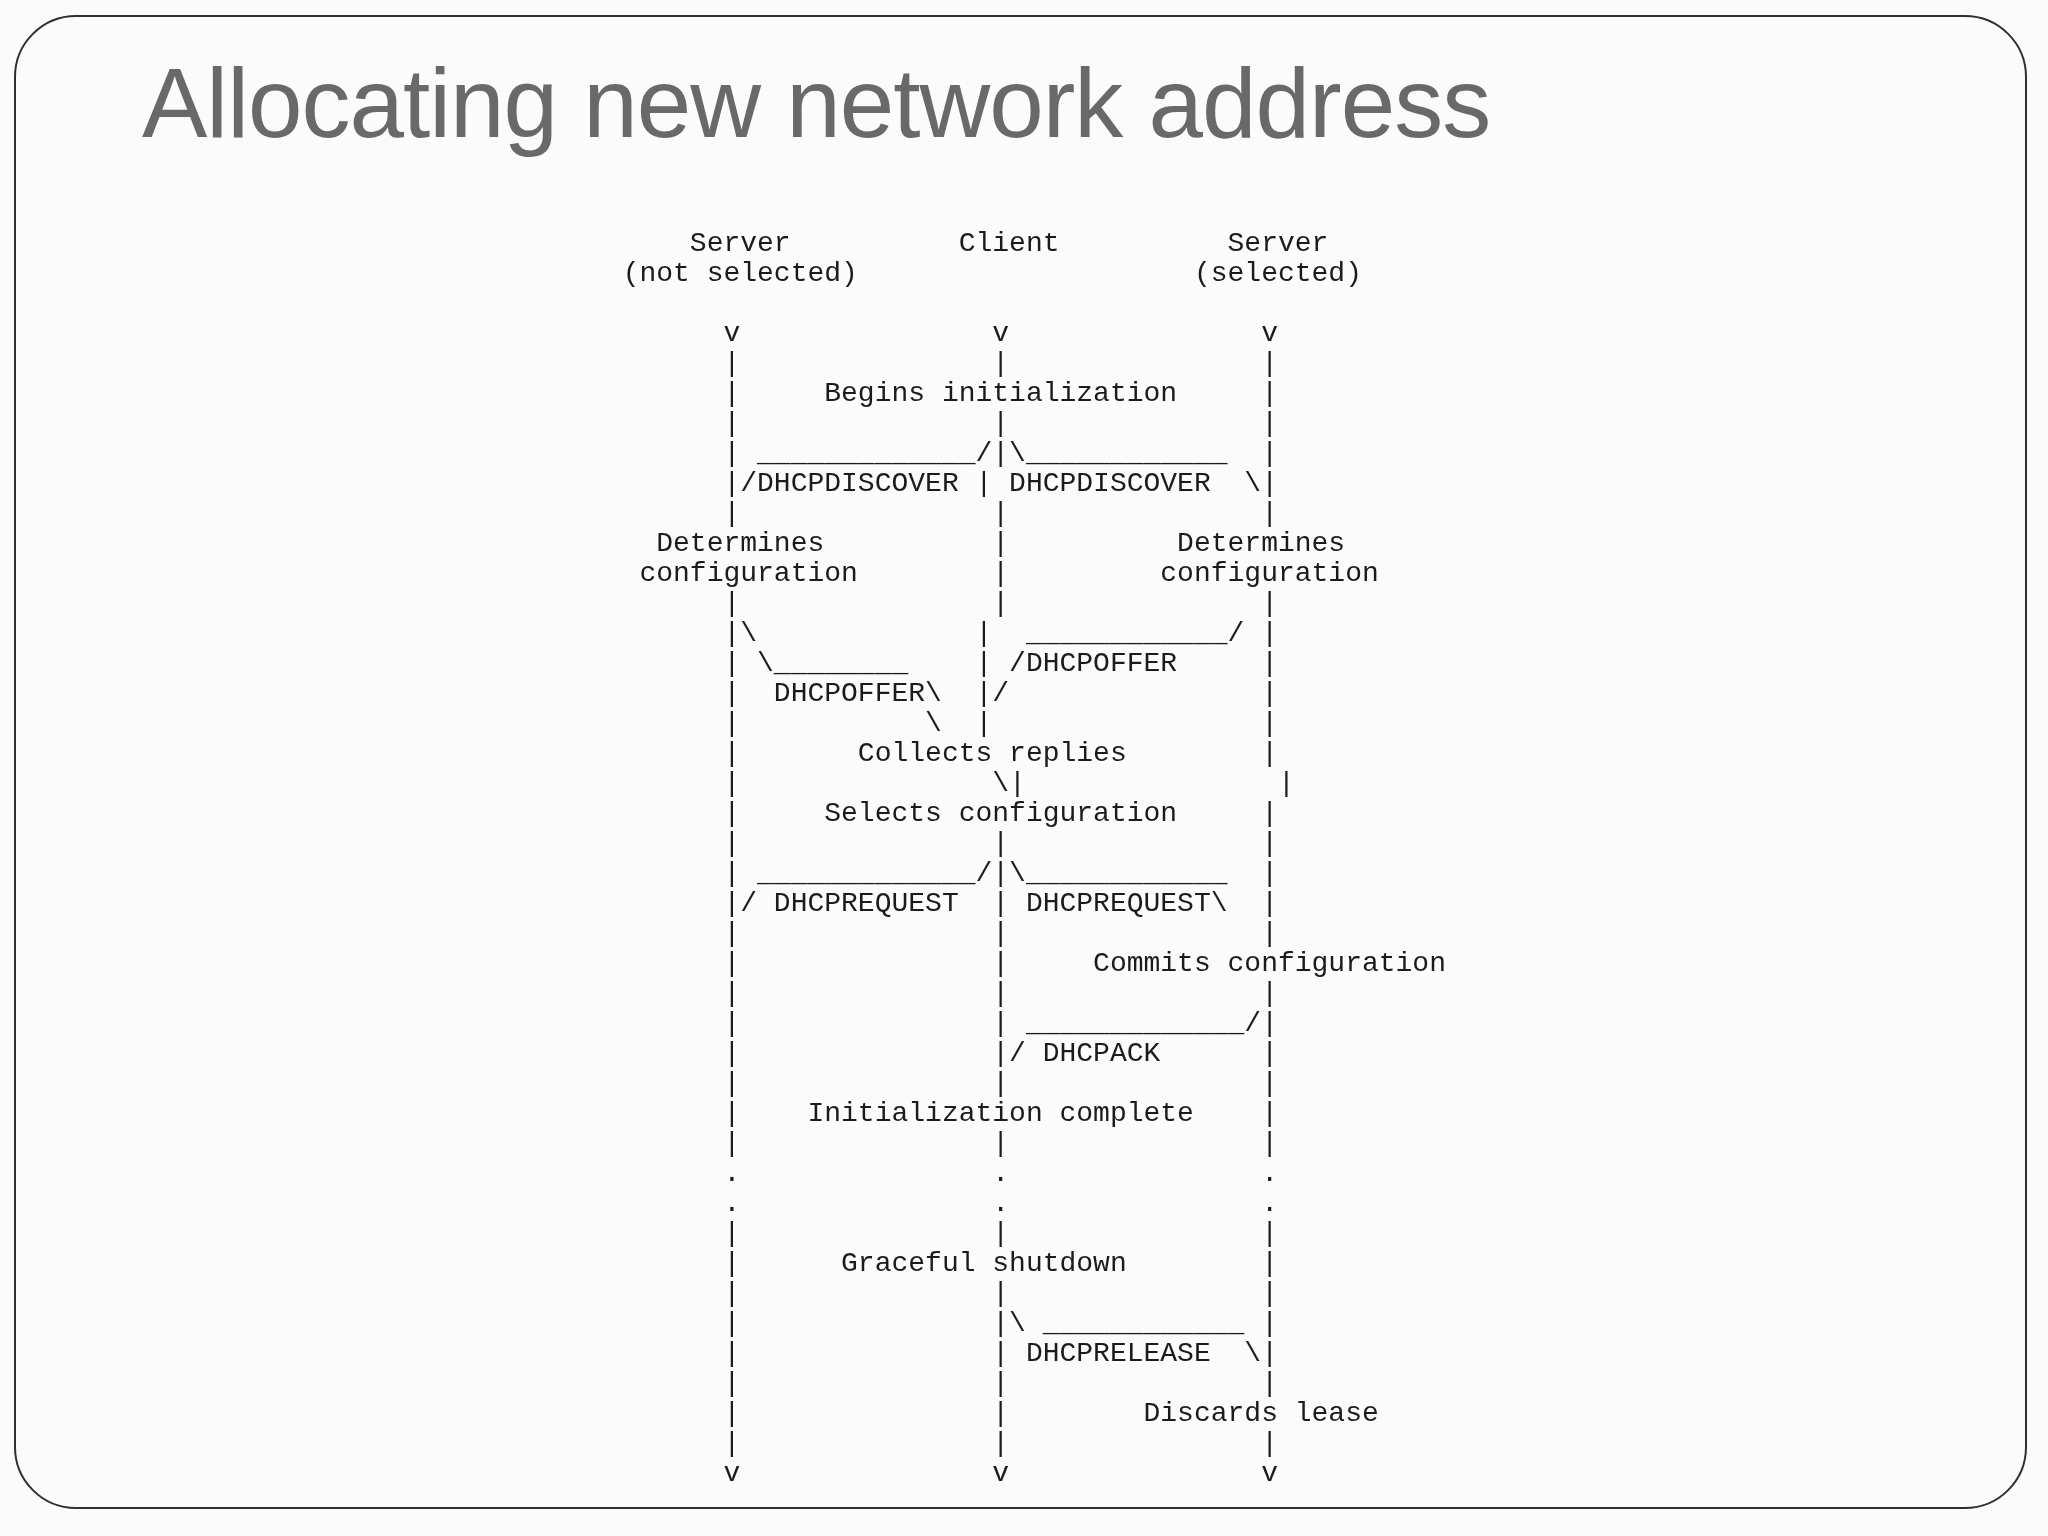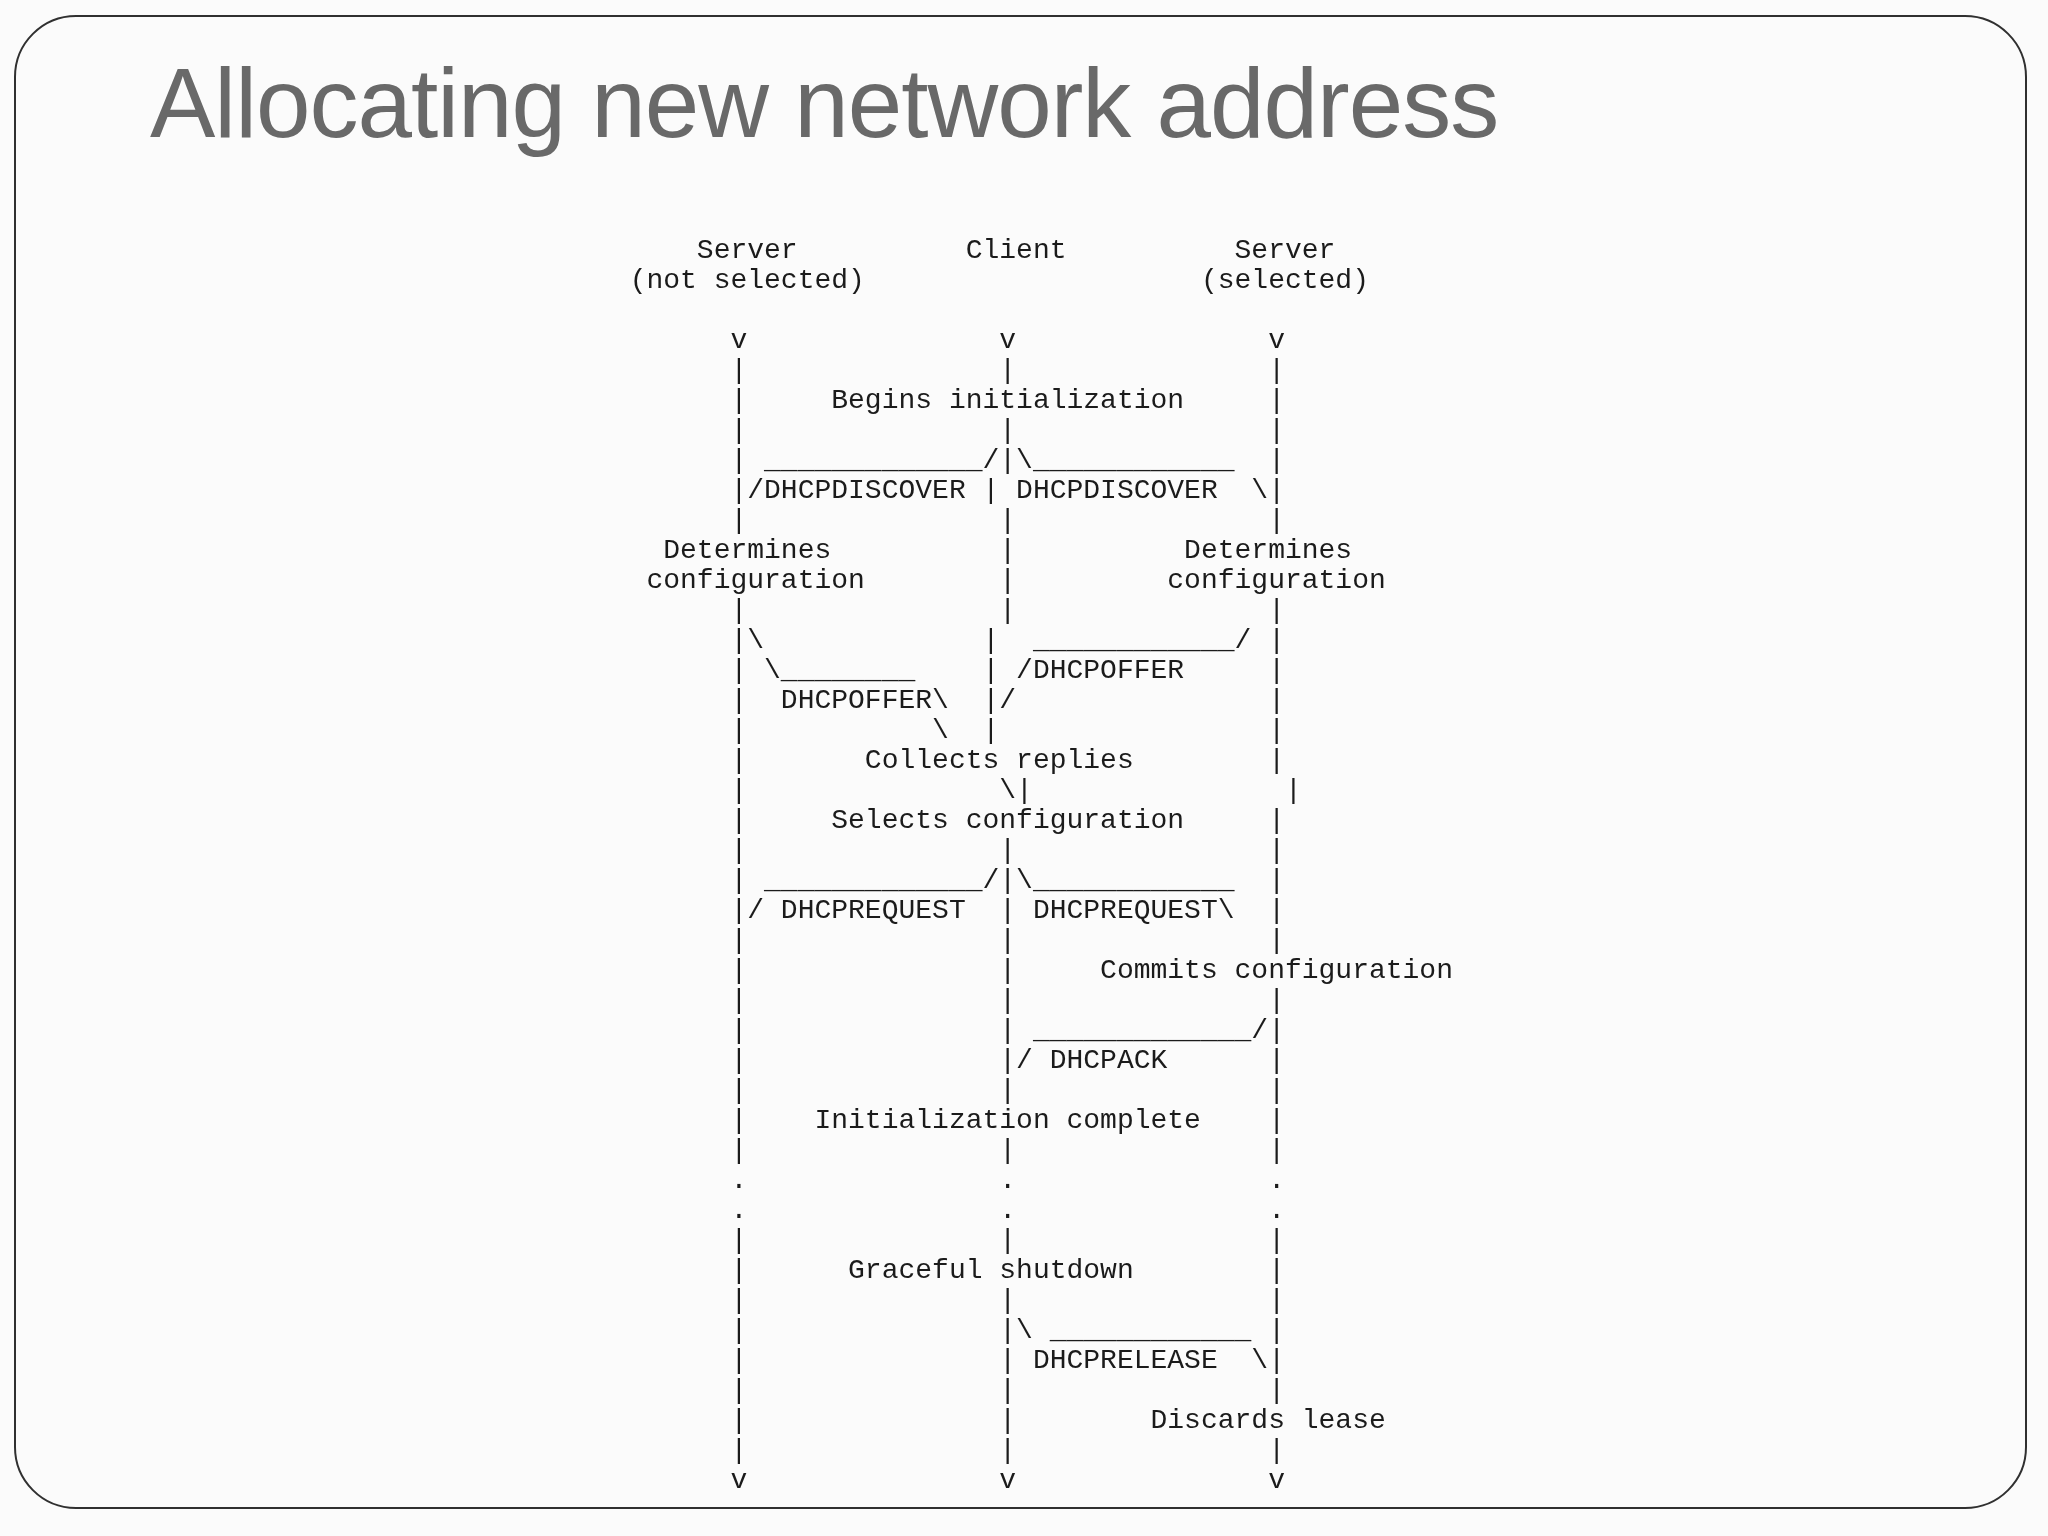--- a/index.html
+++ b/index.html
@@ -22,36 +22,36 @@
     top: 15px;
     width: 2013px;
     height: 1494px;
     border: 2px solid #303030;
     border-radius: 62px;
     box-sizing: border-box;
     background: transparent;
   }
   .title {
     position: absolute;
-    left: 150px;
+    left: 142px;
     top: 50px;
     margin: 0;
     font-size: 98px;
     font-weight: 400;
     letter-spacing: -1px;
     line-height: 1.1;
     color: #696969;
     white-space: nowrap;
     font-family: "Liberation Sans", sans-serif;
   }
   .ascii-diagram {
     position: absolute;
     left: 420px;
     top: 228px;
-    margin: 8px;
+    margin: 1px;
     font-family: "Liberation Mono", "DejaVu Sans Mono", monospace;
     font-size: 28px;
     line-height: 30px;
     color: #1b1b1b;
     white-space: pre;
   }
 </style>
 </head>
 <body>
 

